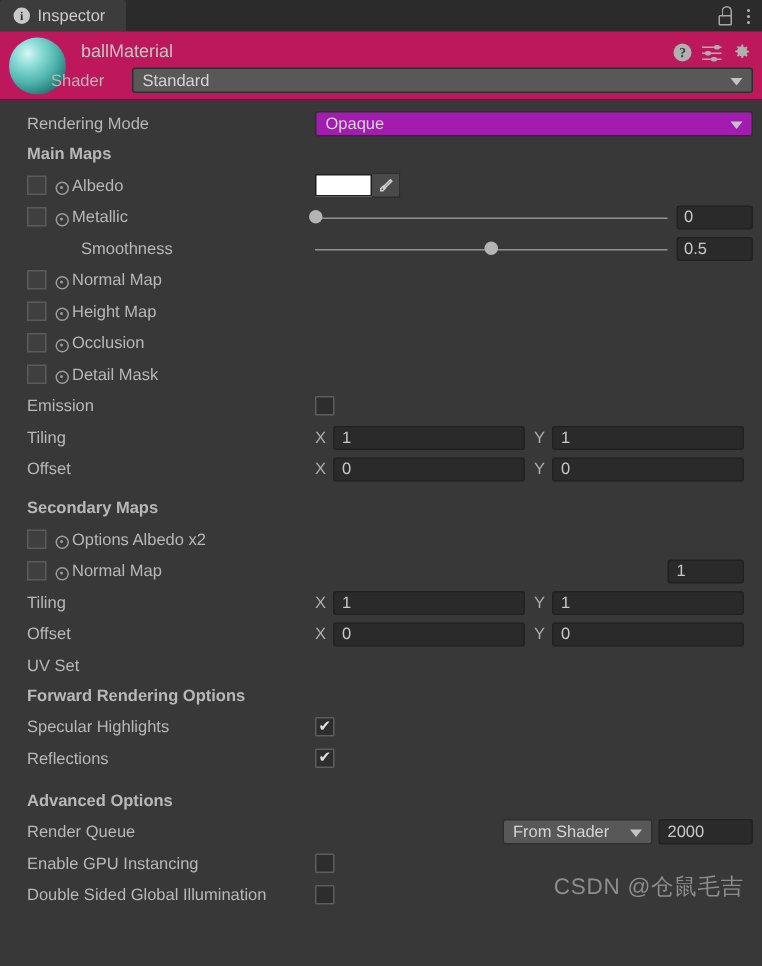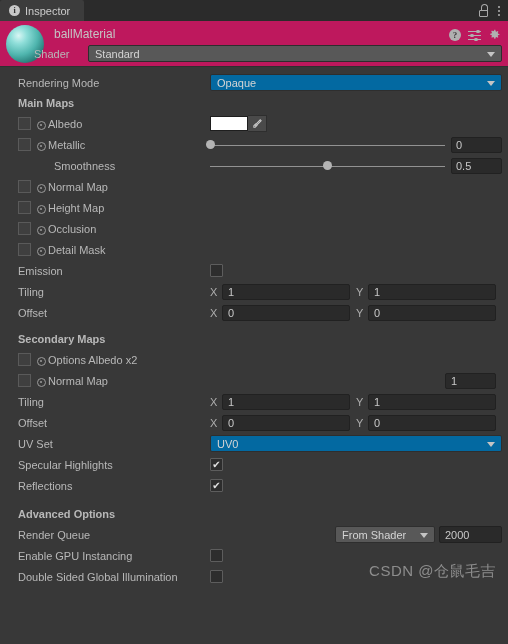--- a/index.html
+++ b/index.html
@@ -193,21 +193,21 @@
     width: 2.2px; height: 2.2px;
     background: #9b9b9b; border-radius: 50%;
   }
   .texrow-label { display: flex; align-items: flex-end; width: 192px; flex: none; }
   .texrow-label .txt { color: #b8b8b8; font-size: 11px; white-space: nowrap; }
 
   
   .dd {
     flex: 1;
     height: 17px;
-    background: #0369a1;
+    background: #a21caf;
     border: 1px solid #2e2e2e;
     border-radius: 2px;
     display: flex; align-items: center;
     padding: 0 6px;
     color: #d4d4d4;
     position: relative;
     font-size: 11px;
   }
 
   
@@ -540,28 +540,25 @@
     <div class="xy">
       <span class="axis">X</span>
       <span class="field">0</span>
       <span class="axis">Y</span>
       <span class="field">0</span>
     </div>
   </div>
 
   <div class="row">
     <div class="label">UV Set</div>
-    <div class="ctl">
-      <div class="dd">
-        <span>UV0</span>
-        <span class="dd-arrow"></span>
-      </div>
-    </div>
-  </div>
-
+  </div>
+
+  <div class="row section-row">
+    <div class="label section" style="width:260px">Forward Rendering Options</div>
+  </div>
 
   <div class="row">
     <div class="label">Specular Highlights</div>
     <div class="ctl">
       <span class="cbox">✔</span>
     </div>
   </div>
 
   <div class="row">
     <div class="label">Reflections</div>

